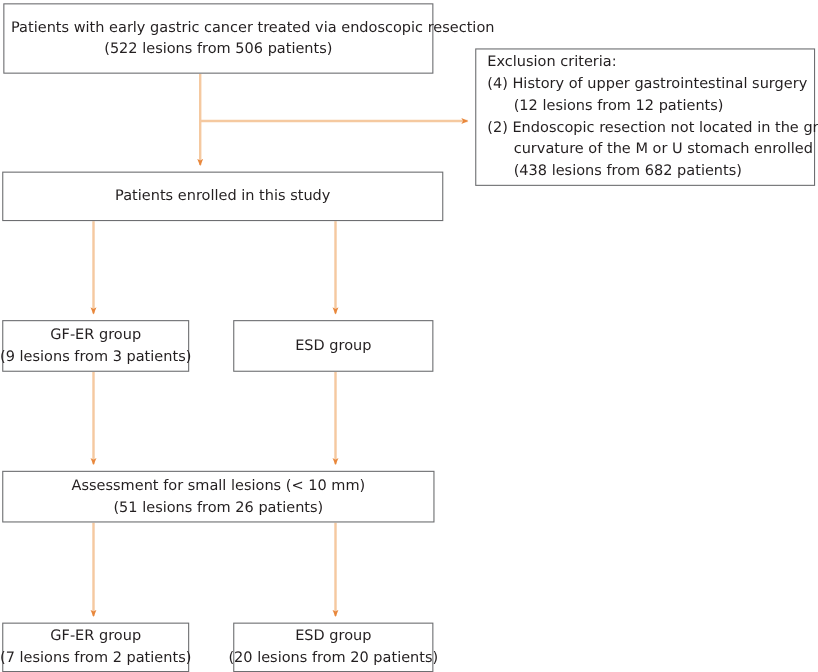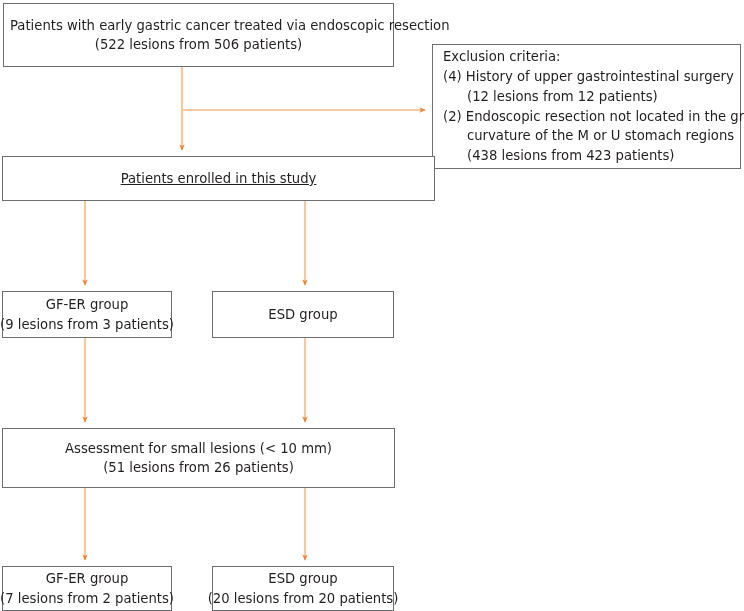--- a/index.html
+++ b/index.html
@@ -75,37 +75,37 @@
   #node-exclusion .line {
     text-align: right;
     font-size: 13.2px;
     line-height: 1.5;
   }
   .indent-1 { padding-left: 24px; }
 
   
   #node-enrolled {
     left: 2px; top: 156px;
-    width: 433px; height: 45px; text-decoration: underline;
+    width: 401px; height: 45px;
   }
 
   
   #node-gfer-1 {
     left: 2px; top: 291px;
     width: 170px; height: 47px;
   }
   #node-esd-1 {
     left: 212px; top: 291px;
     width: 182px; height: 47px;
   }
 
   
   #node-assessment {
     left: 2px; top: 428px;
-    width: 393px; height: 60px;
+    width: 393px; height: 47px;
   }
 
   
   #node-gfer-2 {
     left: 2px; top: 566px;
     width: 170px; height: 45px;
   }
   #node-esd-2 {
     left: 212px; top: 566px;
     width: 182px; height: 45px;
@@ -158,22 +158,22 @@
   <div class="node" id="node-source">
     <span class="line">Patients with early gastric cancer treated via endoscopic resection</span>
     <span class="line centered">(522 lesions from 506 patients)</span>
   </div>
 
   <div class="node" id="node-exclusion">
     <span class="line">Exclusion criteria:</span>
     <span class="line">(4) History of upper gastrointestinal surgery</span>
     <span class="line indent-1">(12 lesions from 12 patients)</span>
     <span class="line">(2) Endoscopic resection not located in the greater</span>
-    <span class="line indent-1">curvature of the M or U stomach regions</span>
-    <span class="line indent-1">(438 lesions from 423 patients)</span>
+    <span class="line indent-1">curvature of the M or U stomach enrolled</span>
+    <span class="line indent-1">(438 lesions from 682 patients)</span>
   </div>
 
   <div class="node" id="node-enrolled">
     <span class="line">Patients enrolled in this study</span>
   </div>
 
   <div class="node" id="node-gfer-1">
     <span class="line">GF-ER group</span>
     <span class="line">(9 lesions from 3 patients)</span>
   </div>

